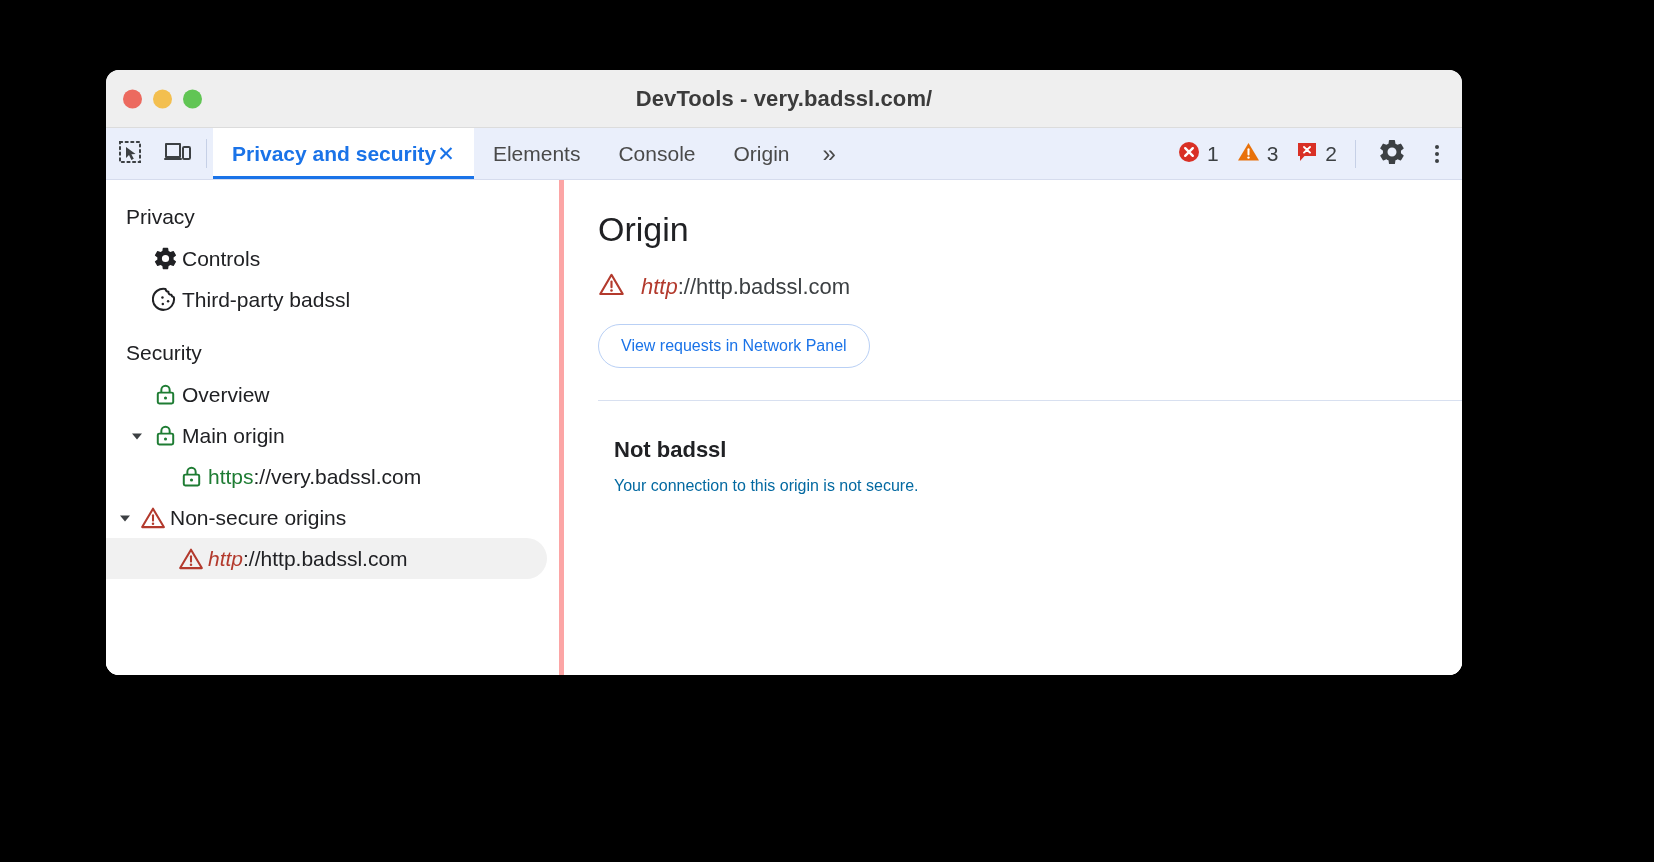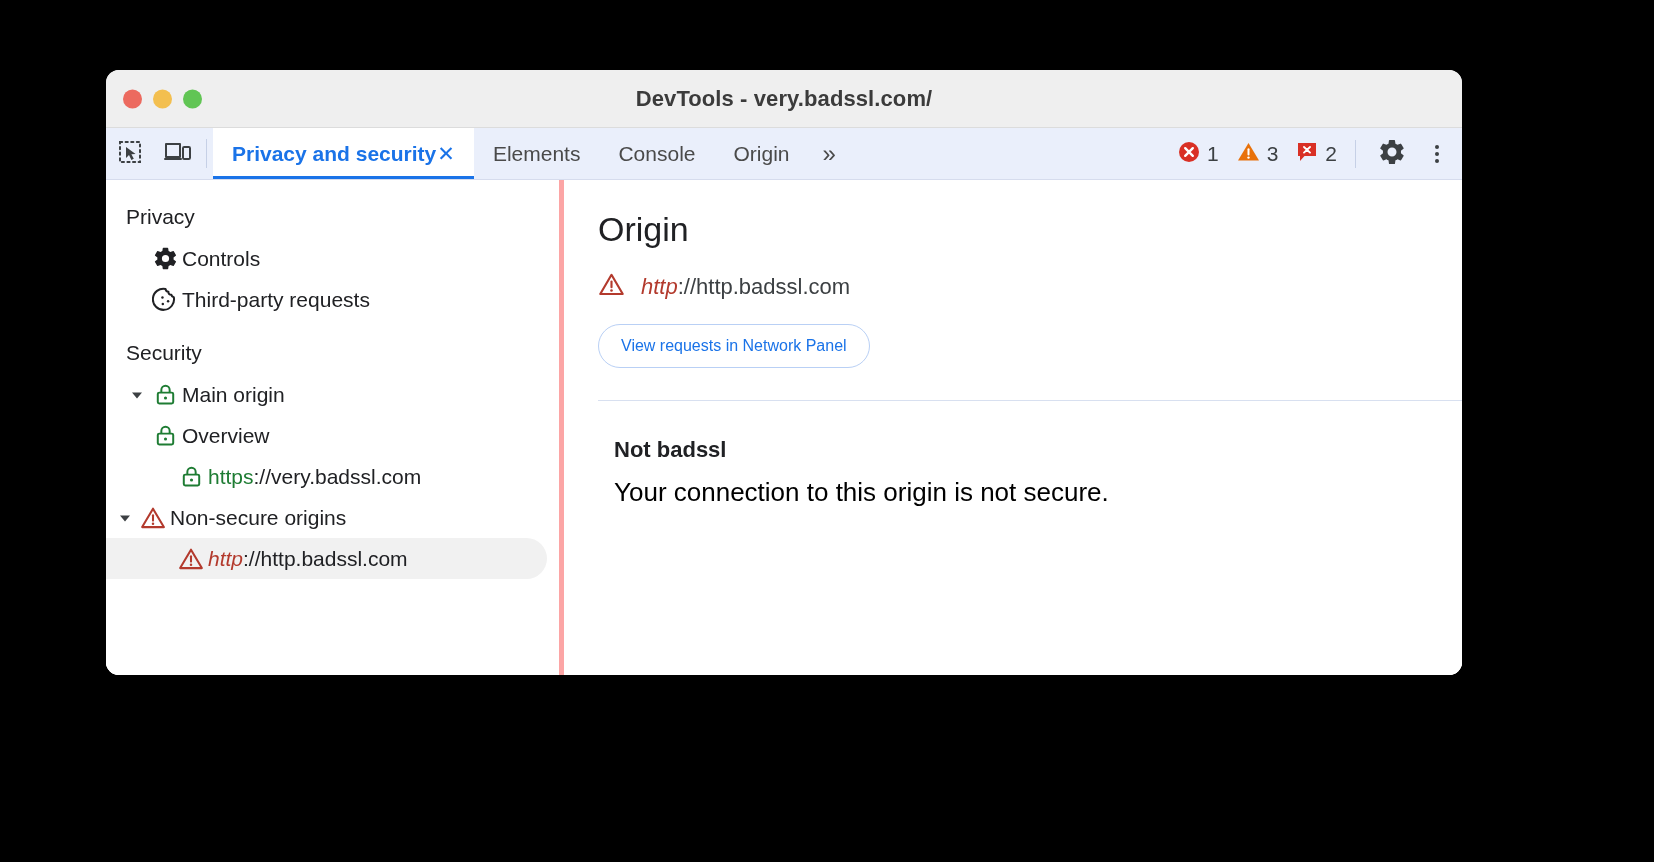--- a/index.html
+++ b/index.html
@@ -208,21 +208,21 @@
     background: #d8e0f0;
     margin-top: 32px;
   }
   #status-sec { padding: 36px 0 0 50px; }
   #status-title {
     font-size: 22px;
     font-weight: bold;
     color: #202124;
     margin-bottom: 14px;
   }
-  #status-desc { font-size: 26px; color: #000000; }
+  #status-desc { font-size: 16px; color: #0369a1; }
 </style>
 </head>
 <body>
 
 <div id="window">
 
   <div id="titlebar">
     <div id="traffic">
       <span class="light red"></span>
       <span class="light yellow"></span>
@@ -346,50 +346,50 @@
 
       <div class="sb-row indent-1">
         <span class="sb-ico">
           <svg width="27" height="27" viewBox="0 0 24 24">
             <path d="M12 2.6c.2 1.6 1.2 2.4 2.6 2.5-.2 1.6 1 2.8 2.6 2.7.2 1.2 1 2 2.2 2.2A9.4 9.4 0 1 1 12 2.6z" fill="none" stroke="#202124" stroke-width="1.8" stroke-linejoin="round"></path>
             <circle cx="9.3" cy="10.3" r="1.1" fill="#202124"></circle>
             <circle cx="14.3" cy="13.6" r="1.1" fill="#202124"></circle>
             <circle cx="9.6" cy="16" r="1.1" fill="#202124"></circle>
           </svg>
         </span>
-        <span class="sb-label">Third-party requests</span>
+        <span class="sb-label">Third-party badssl</span>
       </div>
 
       <div class="sb-head" style="margin-top:12px">Security</div>
+
+      <div class="sb-row indent-1">
+        <span class="sb-ico">
+          <svg width="25" height="25" viewBox="0 0 24 24">
+            <rect x="4.6" y="10.2" width="14.8" height="10.4" rx="1.4" fill="none" stroke="#1e7c33" stroke-width="1.9"></rect>
+            <path d="M8 10.2 V7.6a4 4 0 0 1 8 0v2.6" fill="none" stroke="#1e7c33" stroke-width="1.9"></path>
+            <circle cx="12" cy="15.4" r="1.5" fill="#1e7c33"></circle>
+          </svg>
+        </span>
+        <span class="sb-label">Overview</span>
+      </div>
 
       <div class="sb-row" style="padding-left:20px">
         <span class="sb-tri">
           <svg width="16" height="16" viewBox="0 0 16 16">
               <path d="M3 5.5 L13 5.5 L8 11.5 Z" fill="#3c4043"></path>
             </svg>
         </span>
         <span class="sb-ico">
           <svg width="25" height="25" viewBox="0 0 24 24">
             <rect x="4.6" y="10.2" width="14.8" height="10.4" rx="1.4" fill="none" stroke="#1e7c33" stroke-width="1.9"></rect>
             <path d="M8 10.2 V7.6a4 4 0 0 1 8 0v2.6" fill="none" stroke="#1e7c33" stroke-width="1.9"></path>
             <circle cx="12" cy="15.4" r="1.5" fill="#1e7c33"></circle>
           </svg>
         </span>
         <span class="sb-label">Main origin</span>
-      </div>
-
-      <div class="sb-row indent-1">
-        <span class="sb-ico">
-          <svg width="25" height="25" viewBox="0 0 24 24">
-            <rect x="4.6" y="10.2" width="14.8" height="10.4" rx="1.4" fill="none" stroke="#1e7c33" stroke-width="1.9"></rect>
-            <path d="M8 10.2 V7.6a4 4 0 0 1 8 0v2.6" fill="none" stroke="#1e7c33" stroke-width="1.9"></path>
-            <circle cx="12" cy="15.4" r="1.5" fill="#1e7c33"></circle>
-          </svg>
-        </span>
-        <span class="sb-label">Overview</span>
       </div>
 
       <div class="sb-row indent-2">
         <span class="sb-ico">
           <svg width="25" height="25" viewBox="0 0 24 24">
             <rect x="4.6" y="10.2" width="14.8" height="10.4" rx="1.4" fill="none" stroke="#1e7c33" stroke-width="1.9"></rect>
             <path d="M8 10.2 V7.6a4 4 0 0 1 8 0v2.6" fill="none" stroke="#1e7c33" stroke-width="1.9"></path>
             <circle cx="12" cy="15.4" r="1.5" fill="#1e7c33"></circle>
           </svg>
         </span>

